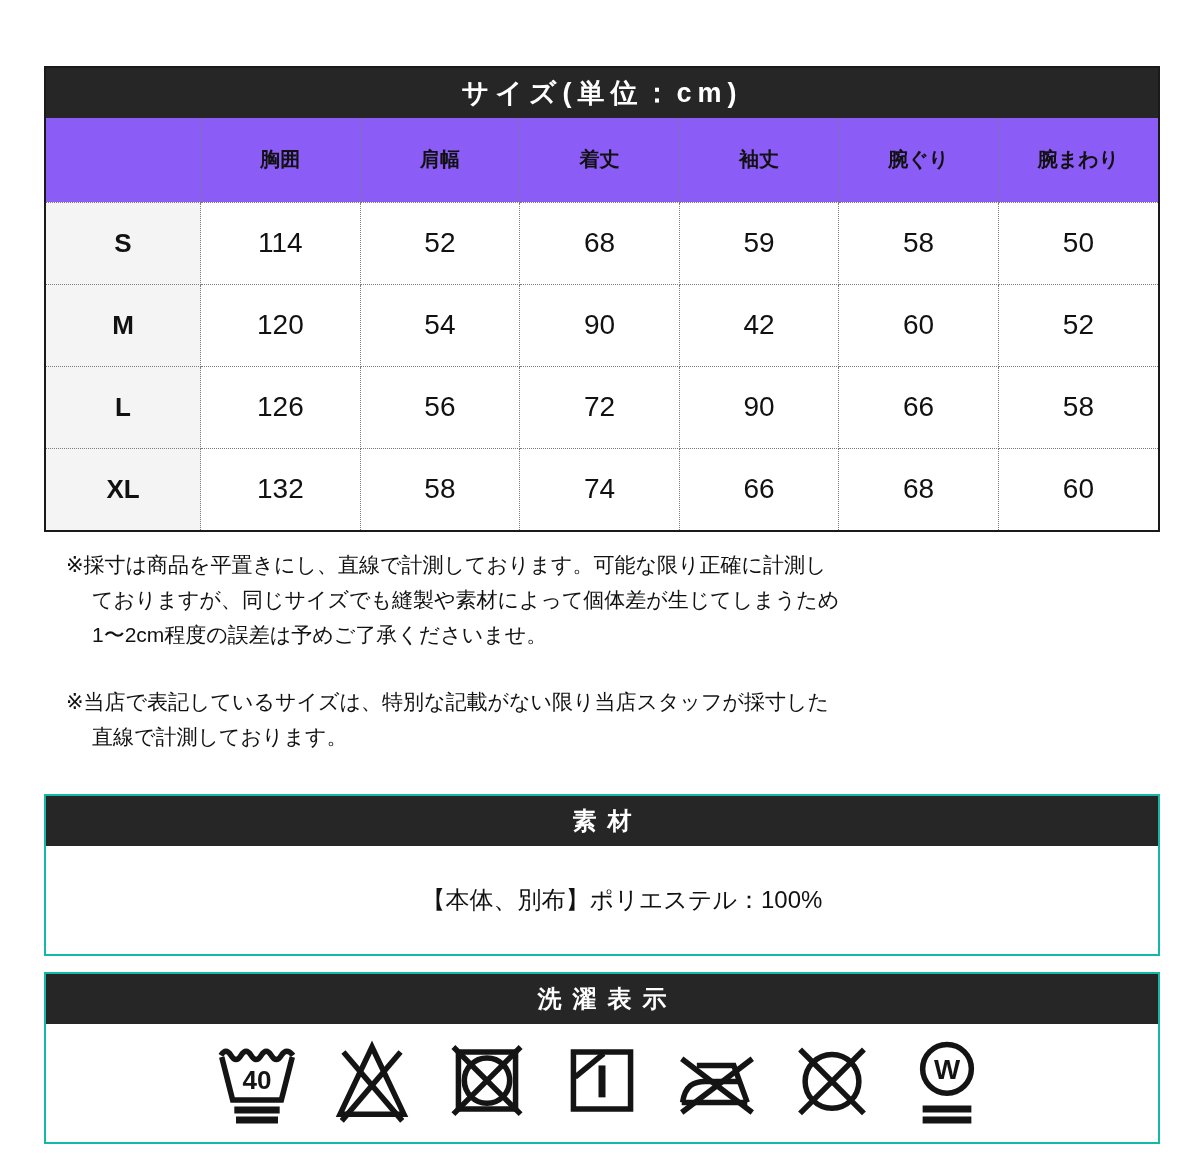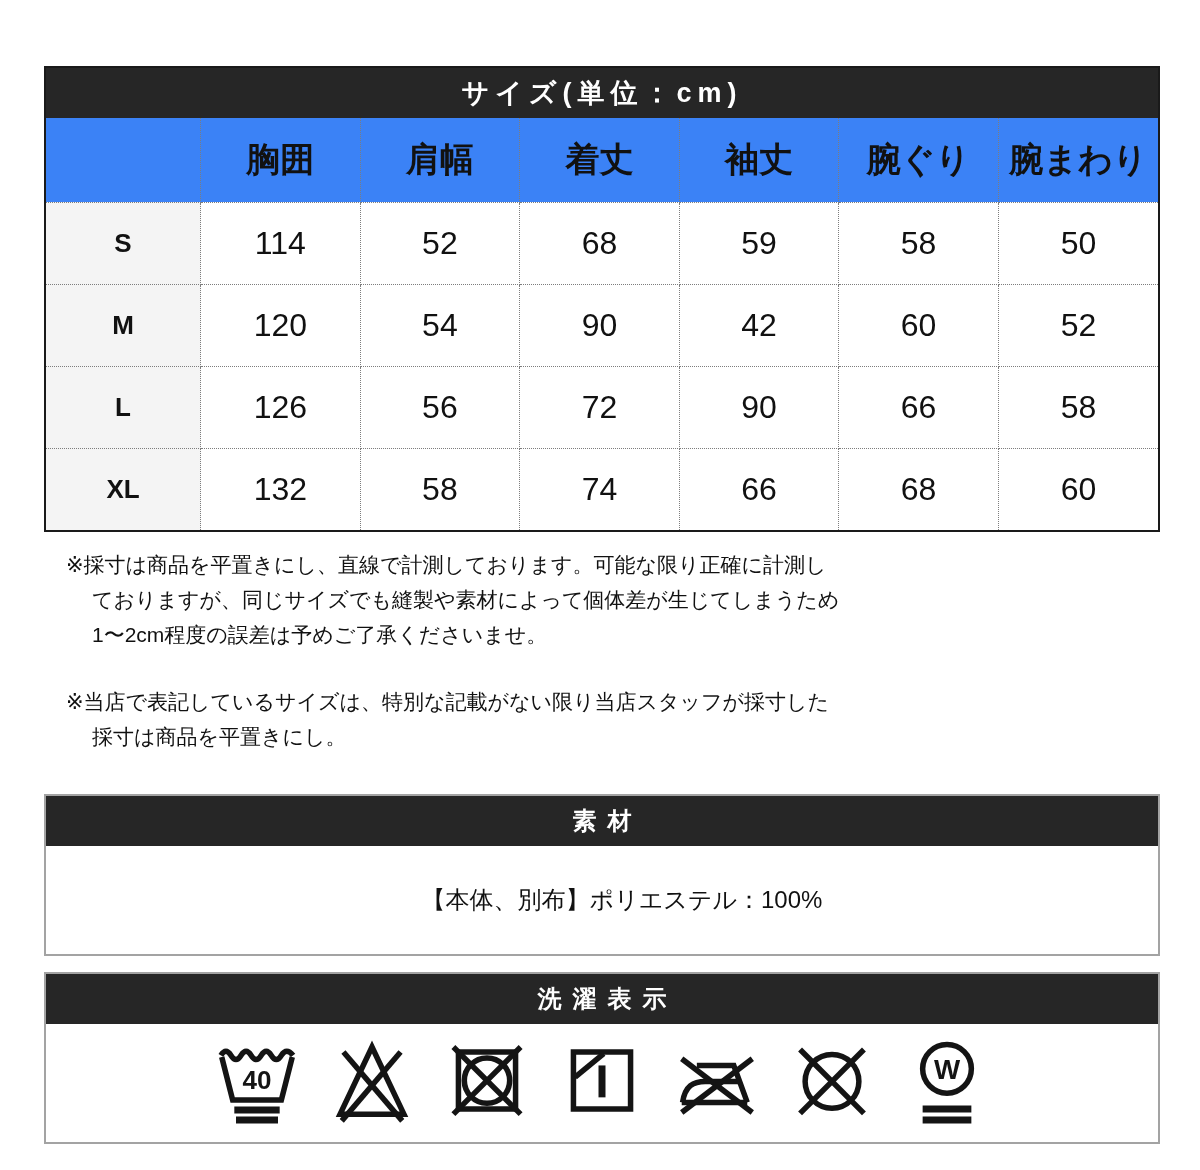--- a/index.html
+++ b/index.html
@@ -26,40 +26,40 @@
   .size-box { border: 2px solid #1a1a1a; }
   table.size-table {
     width: 100%; border-collapse: collapse; border-style: hidden;
     table-layout: fixed;
   }
   .size-table th, .size-table td {
     border: 1px dotted #7d7d7d;
     text-align: center; vertical-align: middle;
   }
   .size-table thead th {
-    height: 84px; background: #3b82f6;
-    font-size: 34px; font-weight: bold;
+    height: 84px; background: #8b5cf6;
+    font-size: 20px; font-weight: bold;
   }
   .size-table tbody th {
     height: 82px; background: #f4f4f4;
     font-size: 26px; font-weight: bold;
   }
   .size-table tbody td {
     height: 82px; background: #ffffff;
-    font-size: 32px; font-weight: normal;
+    font-size: 28px; font-weight: normal;
   }
 
   
   .notes { margin-top: 15px; font-size: 21px; }
   .note { margin-bottom: 32px; }
   .note-line { line-height: 35px; padding-left: 48px; white-space: nowrap; }
   .note-line.first { padding-left: 22px; }
 
   
-  .boxed { border: 2px solid #a3a3a3; background: #ffffff; }
+  .boxed { border: 2px solid #14b8a6; background: #ffffff; }
   .material-box { margin-top: 40px; }
   .material-content {
     height: 108px;
     display: flex; align-items: center; justify-content: center;
     font-size: 24px;
     margin-left: 40px;
   }
   .laundry-box { margin-top: 16px; }
   .symbols-row {
     height: 118px;
@@ -149,21 +149,21 @@
   </div>
 
   <div class="notes">
     <div class="note">
       <div class="note-line first">※採寸は商品を平置きにし、直線で計測しております。可能な限り正確に計測し</div>
       <div class="note-line">ておりますが、同じサイズでも縫製や素材によって個体差が生じてしまうため</div>
       <div class="note-line">1〜2cm程度の誤差は予めご了承くださいませ。</div>
     </div>
     <div class="note">
       <div class="note-line first">※当店で表記しているサイズは、特別な記載がない限り当店スタッフが採寸した</div>
-      <div class="note-line">採寸は商品を平置きにし。</div>
+      <div class="note-line">直線で計測しております。</div>
     </div>
   </div>
 
   <div class="boxed material-box">
     <div class="bar mini-bar">
       <span>素材</span>
     </div>
     <div class="material-content">
       <span>【本体、別布】ポリエステル：100%</span>
     </div>

